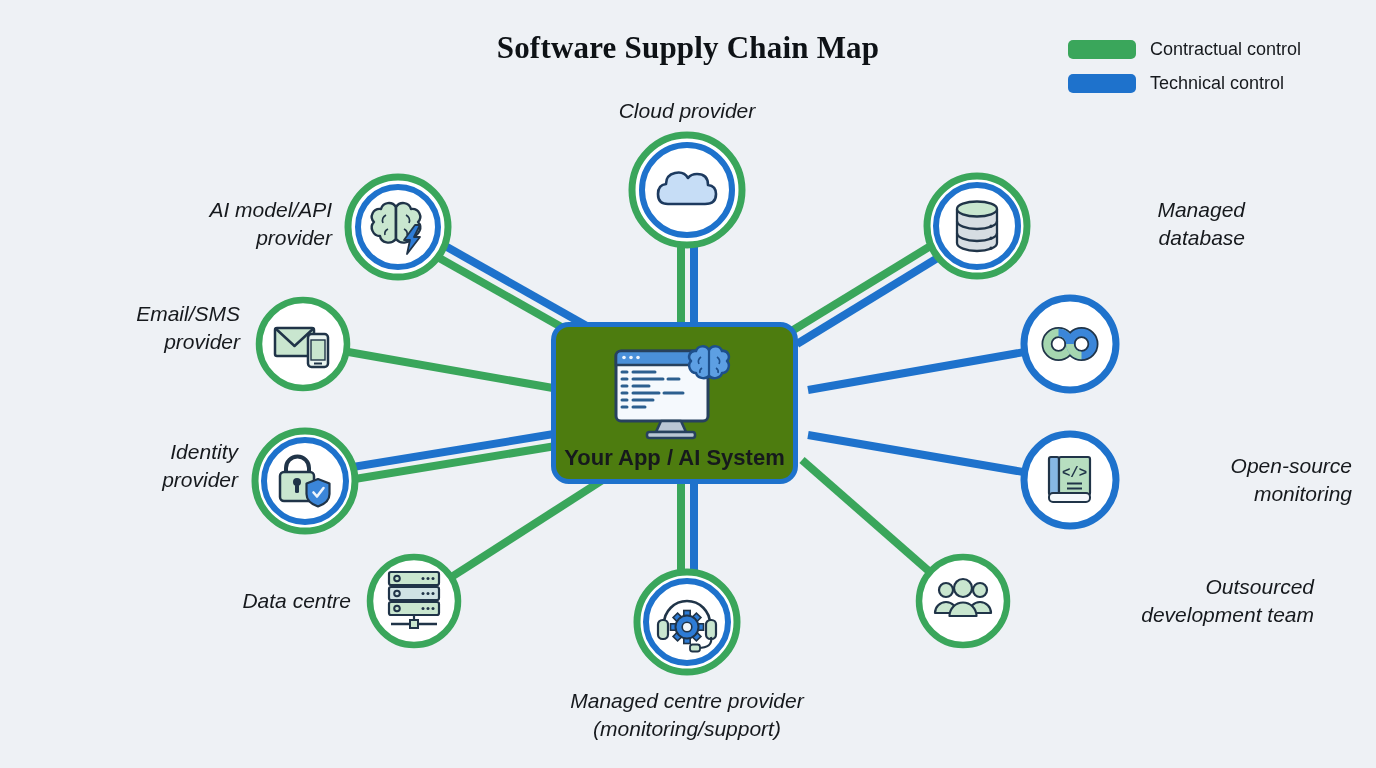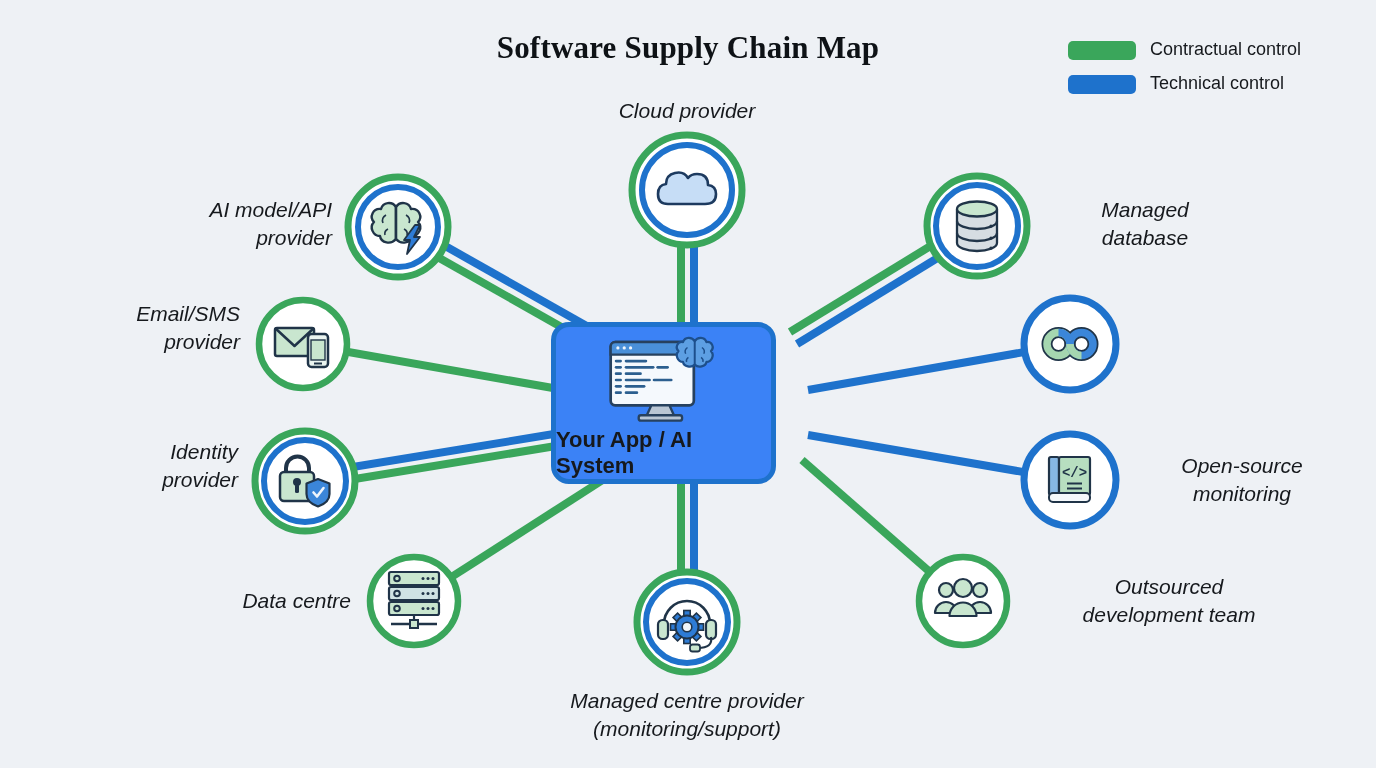--- a/index.html
+++ b/index.html
@@ -22,43 +22,43 @@
   .rb{stroke:var(--technical);}
   .cfill{fill:#ffffff;}
   .nofill{fill:none;}
 
   .title{
     position:absolute;top:30px;left:0;width:100%;text-align:center;
     font-size:31px;font-weight:700;color:#0e1216;letter-spacing:.2px;font-family:Liberation Serif, serif;
   }
 
   .legend{position:absolute;top:39px;left:1068px;display:flex;flex-direction:column;gap:13px;}
-  .legend-row{display:flex;align-items:flex-end;gap:14px;}
+  .legend-row{display:flex;align-items:center;gap:14px;}
   .swatch{width:68px;height:19px;border-radius:5px;display:inline-block;}
   .swatch-contractual{background:var(--contractual);}
   .swatch-technical{background:var(--technical);}
   .legend-label{font-size:18px;font-weight:500;color:var(--text);}
 
   .center-box{
-    position:absolute;left:551px;top:322px;width:225px;height:162px;
-    box-sizing:border-box;background:#3b82f6;
+    position:absolute;left:551px;top:322px;width:247px;height:162px;
+    box-sizing:border-box;background:#4d7c0f;
     border:5px solid var(--technical);border-radius:18px;
-    display:flex;flex-direction:column;align-items:center;padding-top:6px;
+    display:flex;flex-direction:column;align-items:center;padding-top:14px;
   }
   .center-label{font-size:22px;font-weight:700;color:var(--text);margin-top:0px;}
 
   .node-label{
     position:absolute;font-size:21px;font-weight:500;color:var(--text);
     line-height:28px;
     font-style:italic;
   }
   .node-label span{display:block;}
   .ta-r{text-align:right;}
   .ta-c{text-align:center;}
-  .ta-l{text-align:center;}
+  .ta-l{text-align:right;}
 
   .lbl-cloud{left:537px;top:97px;width:300px;}
   .lbl-ai{left:132px;top:196px;width:200px;}
   .lbl-email{left:40px;top:300px;width:200px;}
   .lbl-identity{left:38px;top:438px;width:200px;}
   .lbl-datacentre{left:151px;top:587px;width:200px;}
   .lbl-msp{left:487px;top:687px;width:400px;}
   .lbl-outsourced{left:1024px;top:573px;width:290px;}
   .lbl-opensource{left:1132px;top:452px;width:220px;}
   .lbl-cicd{left:1132px;top:316px;width:200px;}

